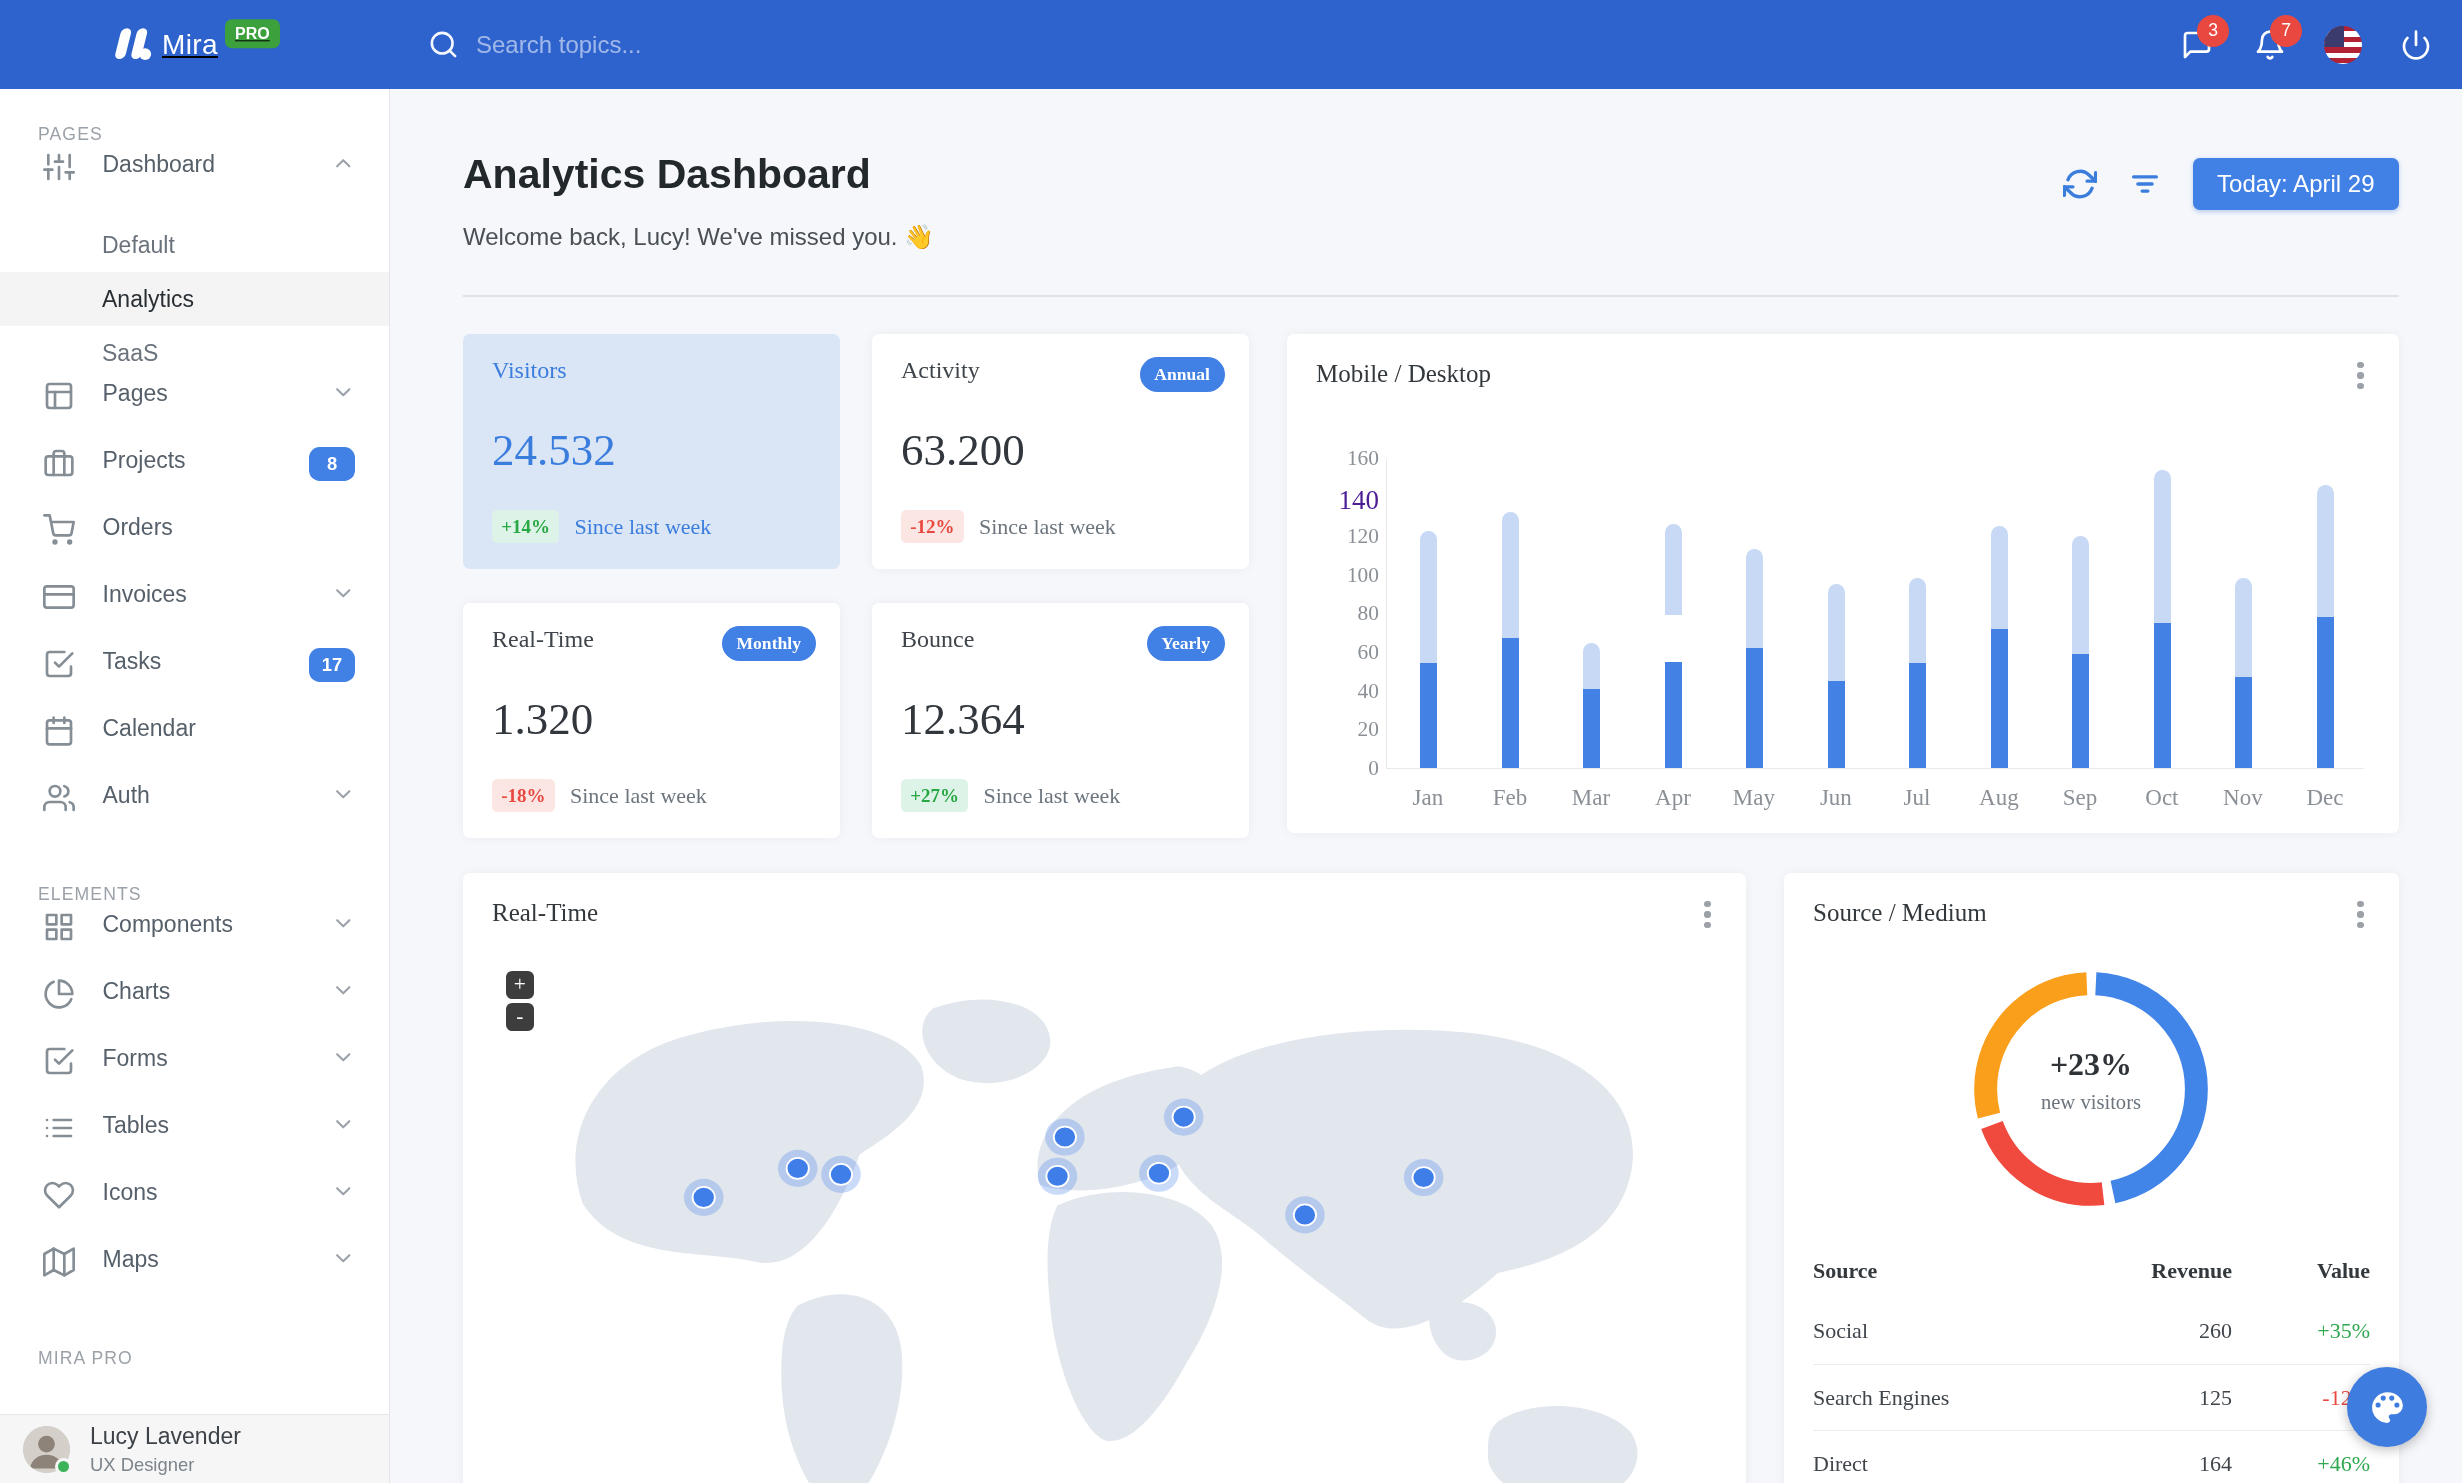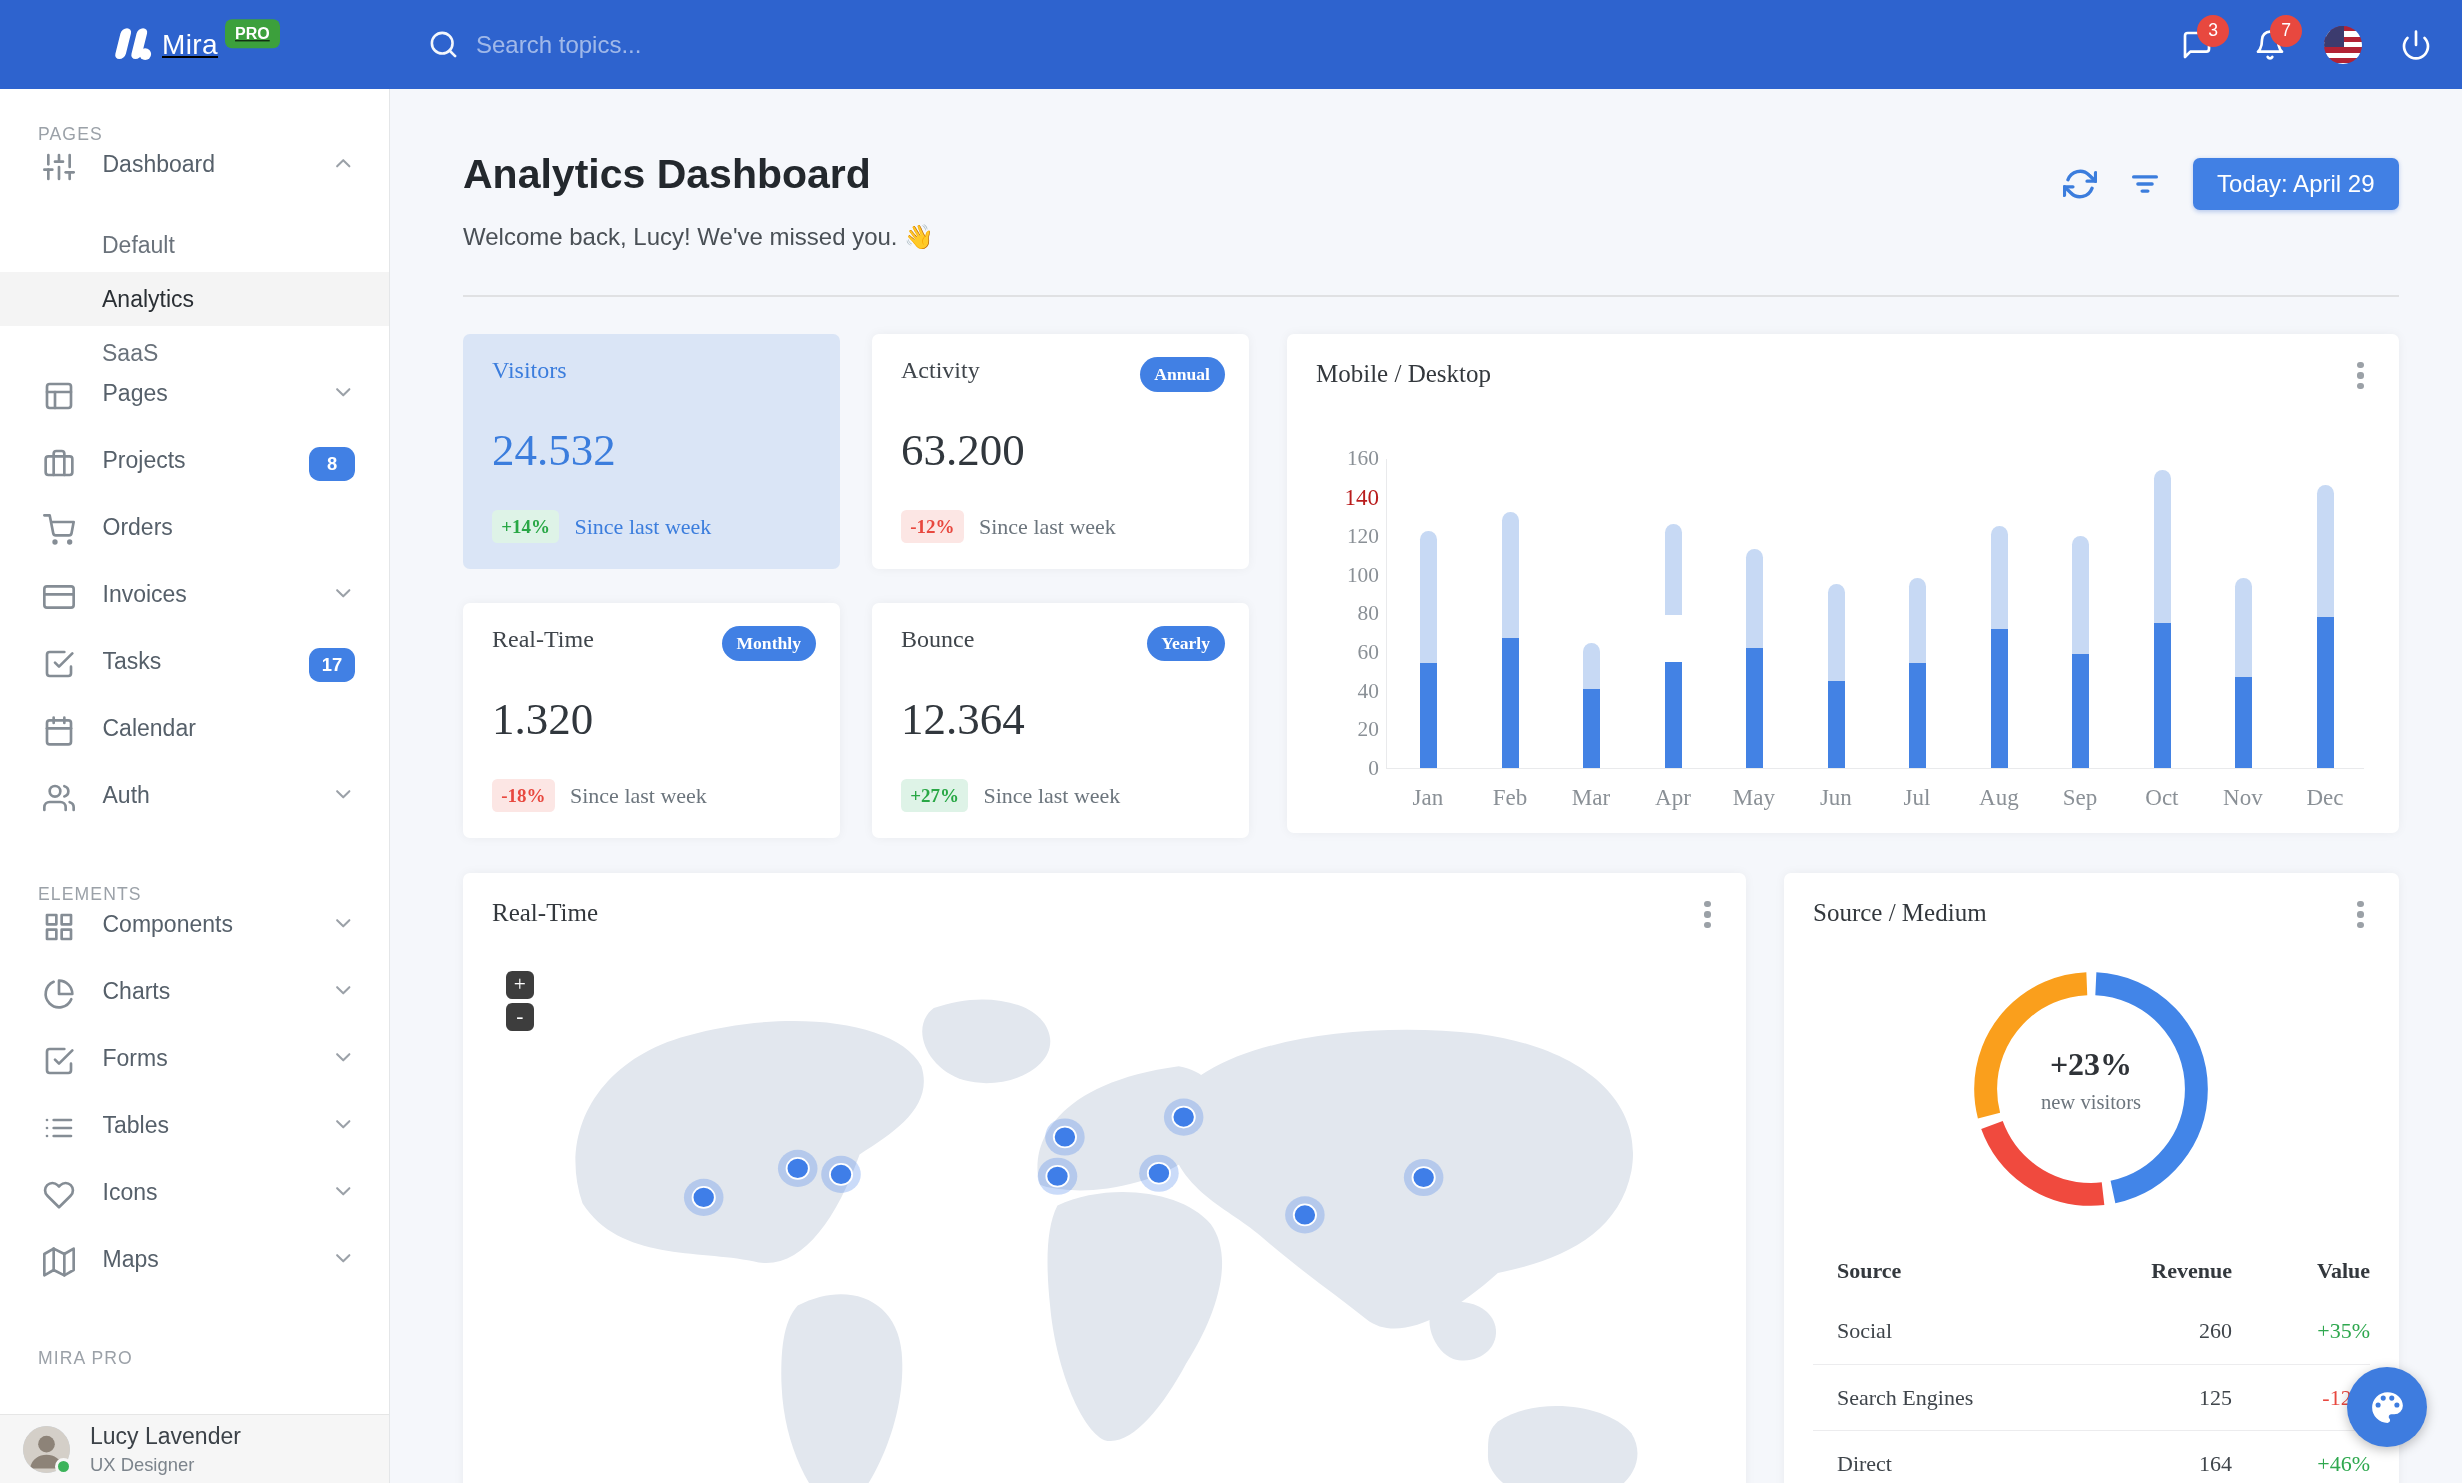--- a/index.html
+++ b/index.html
@@ -95,21 +95,21 @@
   
   #donut-wrap { position:absolute; left:181px; top:90px; width:252px; height:252px; }
   #donut-center { position:absolute; left:0; top:83px; width:252px; text-align:center; }
   #donut-center .big { font-size:32px; font-weight:bold; color:#2F3338; }
   #donut-center .small { font-size:20.6px; color:#6C757D; margin-top:7.6px; }
   #source-table { position:absolute; left:29px; right:29px; top:370px; }
   #source-table .t-row { display:flex; align-items:center; height:66px; font-size:22px; color:#3F454B; }
   #source-table .t-row.head { height:55px; font-weight:bold; color:#33383D; }
   #source-table .t-row + .t-row { border-top:1.5px solid #ECECEE; }
   #source-table .t-row.head + .t-row { border-top:none; }
-  .col-source { flex:1; text-align:left;margin-left:24px; }
+  .col-source { flex:1; text-align:left; }
   .col-revenue { width:138px; text-align:right; }
   .col-value { width:138px; text-align:right; }
   .val-up { color:#2FA84F; }
   .val-down { color:#E8483F; }
 
   
   #fab { position:absolute; left:2347px; top:1367px; width:80px; height:80px; border-radius:50%; background:#3E7CDF;
          border:none; cursor:pointer; box-shadow:0 3.1px 12.2px rgba(0,0,0,.25); display:flex; align-items:center;
          justify-content:center; z-index:60; }
 </style>
@@ -537,21 +537,21 @@
         <div class="bar-month" style="left:-5.1px">Dec</div>
       </div>
     </div>
 <div class="ytick" style="position: absolute; left: 23px; width: 69px; top: 422px; text-align: right; font-size: 21.4px; color: rgb(138, 144, 150);">0</div>
     <div class="ytick" style="position: absolute; left: 23px; width: 69px; top: 383px; text-align: right; font-size: 21.4px; color: rgb(138, 144, 150);">20</div>
     <div class="ytick" style="position: absolute; left: 23px; width: 69px; top: 345px; text-align: right; font-size: 21.4px; color: rgb(138, 144, 150);">40</div>
     <div class="ytick" style="position: absolute; left: 23px; width: 69px; top: 306px; text-align: right; font-size: 21.4px; color: rgb(138, 144, 150);">60</div>
     <div class="ytick" style="position: absolute; left: 23px; width: 69px; top: 267px; text-align: right; font-size: 21.4px; color: rgb(138, 144, 150);">80</div>
     <div class="ytick" style="position: absolute; left: 23px; width: 69px; top: 229px; text-align: right; font-size: 21.4px; color: rgb(138, 144, 150);">100</div>
     <div class="ytick" style="position: absolute; left: 23px; width: 69px; top: 190px; text-align: right; font-size: 21.4px; color: rgb(138, 144, 150);">120</div>
-    <div class="ytick" style="position: absolute; left: 23px; width: 69px; top: 151px; text-align: right; font-size: 23px; color: #b91c1c;">140</div>
+    <div class="ytick" style="position: absolute; left: 23px; width: 69px; top: 151px; text-align: right; font-size: 27px; color: #4c1d95;">140</div>
     <div class="ytick" style="position: absolute; left: 23px; width: 69px; top: 112px; text-align: right; font-size: 21.4px; color: rgb(138, 144, 150);">160</div>
   </section>
 
 <section class="card" style="left:463px;top:873px;width:1283px;height:673px;overflow:hidden">
   <div class="card-title">Real-Time</div>
   <button class="kebab">
       <i></i>
       <i></i>
       <i></i>
     </button>

